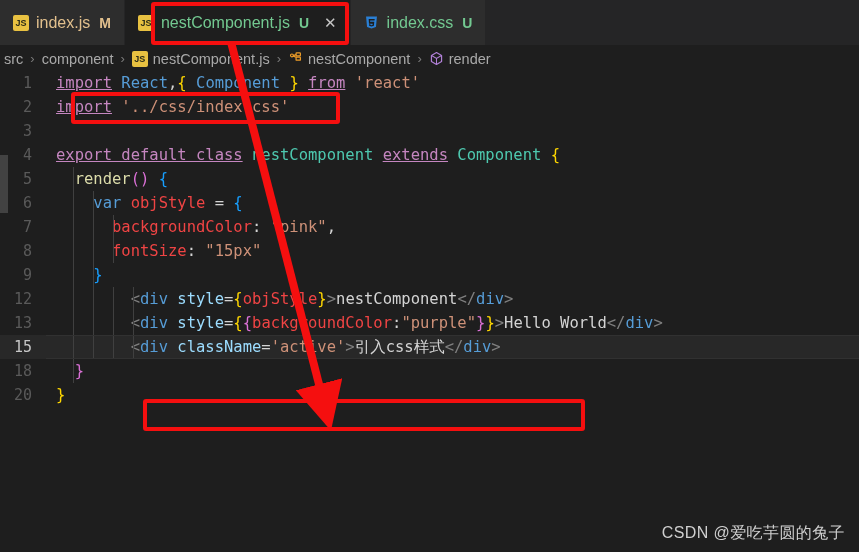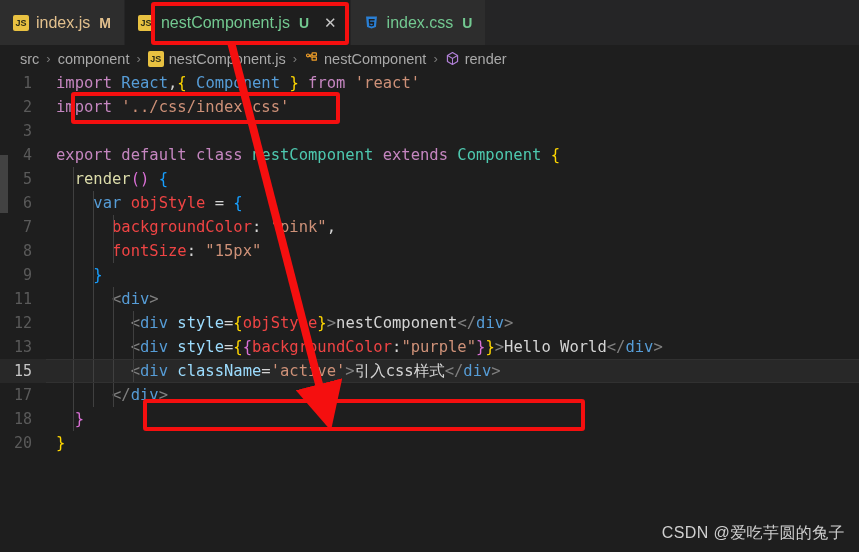--- a/index.html
+++ b/index.html
@@ -41,21 +41,21 @@
     color:#2b2b16;flex:none;
   }
   .icon-css{
     width:16px;height:16px;flex:none;display:inline-flex;
     align-items:center;justify-content:center;
   }
 
   
   .breadcrumb{
     display:flex;align-items:center;gap:6px;height:25px;
-    padding-left:20px;background:#1e1e1e;
+    padding-left:4px;background:#1e1e1e;
     font-family:"Liberation Sans",sans-serif;font-size:14.5px;color:#a9a9a9;
     white-space:nowrap;
   }
   .breadcrumb .sep{color:#7a7a7a;font-size:13px;margin:0 1px;}
   .bc-item{display:flex;align-items:center;gap:5px;}
   .icon-class{
     width:15px;height:15px;flex:none;display:inline-flex;align-items:center;justify-content:center;
   }
   .icon-method{
     width:15px;height:15px;flex:none;display:inline-flex;align-items:center;justify-content:center;
@@ -83,21 +83,21 @@
     width:46px;flex:none;text-align:right;padding-right:14px;box-sizing:border-box;
     color:#5a5a5a;font-size:15px;font-family:"DejaVu Sans Mono",monospace;
   }
   .coderow.current .gutter{color:#c6c6c6;}
   .code{position:relative;white-space:pre;flex:1;padding-left:10px;}
   .indent{
     position:absolute;top:0;bottom:0;width:1px;background:#404040;
   }
 
   
-  .k-kw{color:#c586c0;}      
+  .k-kw{color:#c586c0;text-decoration:underline;}      
   .k-var{color:#569cd6;}     
   .k-cls{color:#4ec9b0;}     
   .k-str{color:#ce9178;}     
   .k-br1{color:#ffd700;}     
   .k-br2{color:#da70d6;}     
   .k-br3{color:#179fff;}     
   .k-fn{color:#dcdcaa;}      
   .k-prop{color:#ef4444;}    
   .k-tag{color:#569cd6;}     
   .k-attr{color:#9cdcfe;}    
@@ -236,46 +236,38 @@
       <div class="gutter">8</div>
       <div class="code"><span class="indent" style="left:27px"></span><span class="indent" style="left:47px"></span><span class="indent" style="left:67px"></span>      <span class="k-prop">fontSize</span><span class="k-txt">:</span> <span class="k-str">"15px"</span></div>
     </div>
 
     <div class="coderow">
       <div class="gutter">9</div>
       <div class="code"><span class="indent" style="left:27px"></span><span class="indent" style="left:47px"></span>    <span class="k-br3">}</span></div>
     </div>
 
 
-    <div class="coderow">
-      <div class="gutter">11</div>
-      <div class="code"><span class="indent" style="left:27px"></span><span class="indent" style="left:47px"></span><span class="indent" style="left:67px"></span>      <span class="k-punct">&lt;</span><span class="k-tag">div</span><span class="k-punct">&gt;</span></div>
-    </div>
 
     <div class="coderow">
       <div class="gutter">12</div>
       <div class="code"><span class="indent" style="left:27px"></span><span class="indent" style="left:47px"></span><span class="indent" style="left:67px"></span><span class="indent" style="left:87px"></span>        <span class="k-punct">&lt;</span><span class="k-tag">div</span> <span class="k-attr">style</span><span class="k-txt">=</span><span class="k-br1">{</span><span class="k-prop">objStyle</span><span class="k-br1">}</span><span class="k-punct">&gt;</span><span class="k-txt">nestComponent</span><span class="k-punct">&lt;/</span><span class="k-tag">div</span><span class="k-punct">&gt;</span></div>
     </div>
 
     <div class="coderow">
       <div class="gutter">13</div>
       <div class="code"><span class="indent" style="left:27px"></span><span class="indent" style="left:47px"></span><span class="indent" style="left:67px"></span><span class="indent" style="left:87px"></span>        <span class="k-punct">&lt;</span><span class="k-tag">div</span> <span class="k-attr">style</span><span class="k-txt">=</span><span class="k-br1">{</span><span class="k-br2">{</span><span class="k-prop">backgroundColor</span><span class="k-txt">:</span><span class="k-str">"purple"</span><span class="k-br2">}</span><span class="k-br1">}</span><span class="k-punct">&gt;</span><span class="k-txt">Hello World</span><span class="k-punct">&lt;/</span><span class="k-tag">div</span><span class="k-punct">&gt;</span></div>
     </div>
 
 
     <div class="coderow current">
       <div class="gutter">15</div>
       <div class="code"><span class="indent" style="left:27px"></span><span class="indent" style="left:47px"></span><span class="indent" style="left:67px"></span><span class="indent" style="left:87px"></span>        <span class="k-punct">&lt;</span><span class="k-tag">div</span> <span class="k-attr">className</span><span class="k-txt">=</span><span class="k-str">'active'</span><span class="k-punct">&gt;</span><span class="k-txt">引入css样式</span><span class="k-punct">&lt;/</span><span class="k-tag">div</span><span class="k-punct">&gt;</span></div>
     </div>
 
 
-    <div class="coderow">
-      <div class="gutter">17</div>
-      <div class="code"><span class="indent" style="left:27px"></span><span class="indent" style="left:47px"></span><span class="indent" style="left:67px"></span>      <span class="k-punct">&lt;/</span><span class="k-tag">div</span><span class="k-punct">&gt;</span></div>
-    </div>
 
 
     <div class="coderow">
       <div class="gutter">18</div>
       <div class="code"><span class="indent" style="left:27px"></span>  <span class="k-br2">}</span></div>
     </div>
 
     <div class="coderow">
       <div class="gutter">20</div>
       <div class="code"><span class="k-br1">}</span></div>

